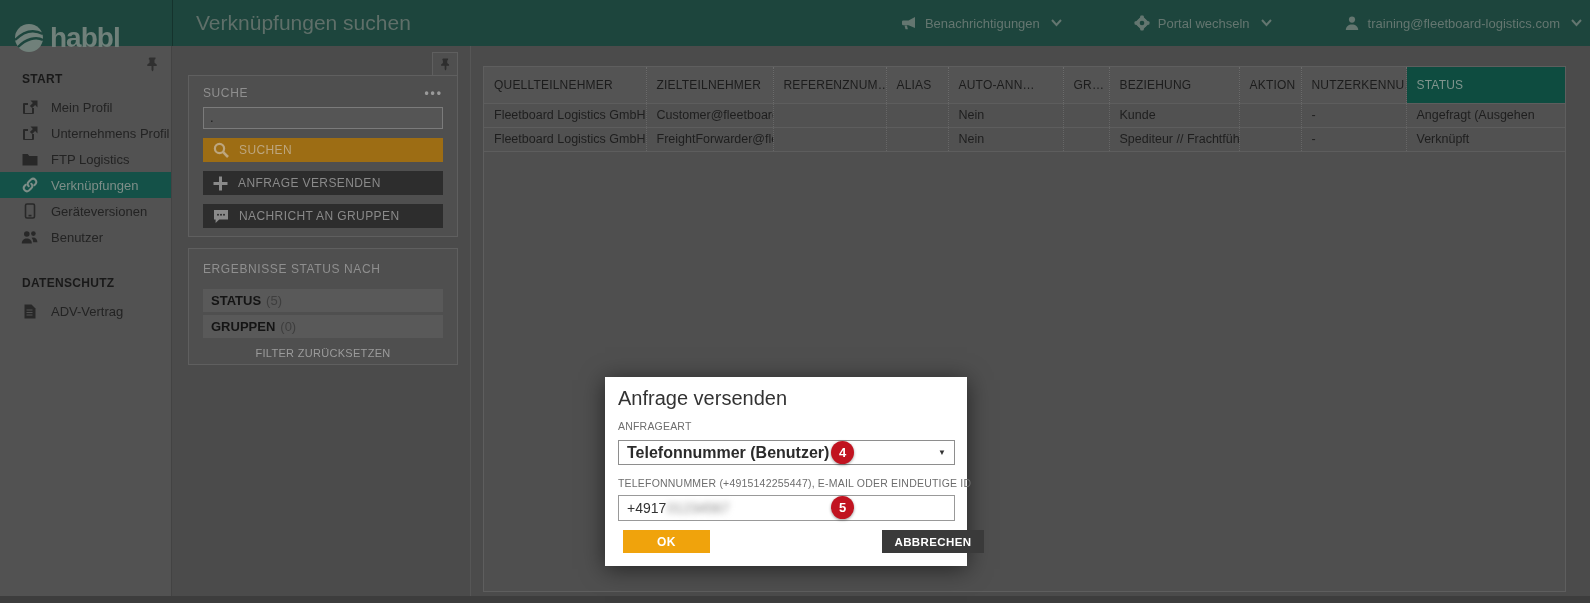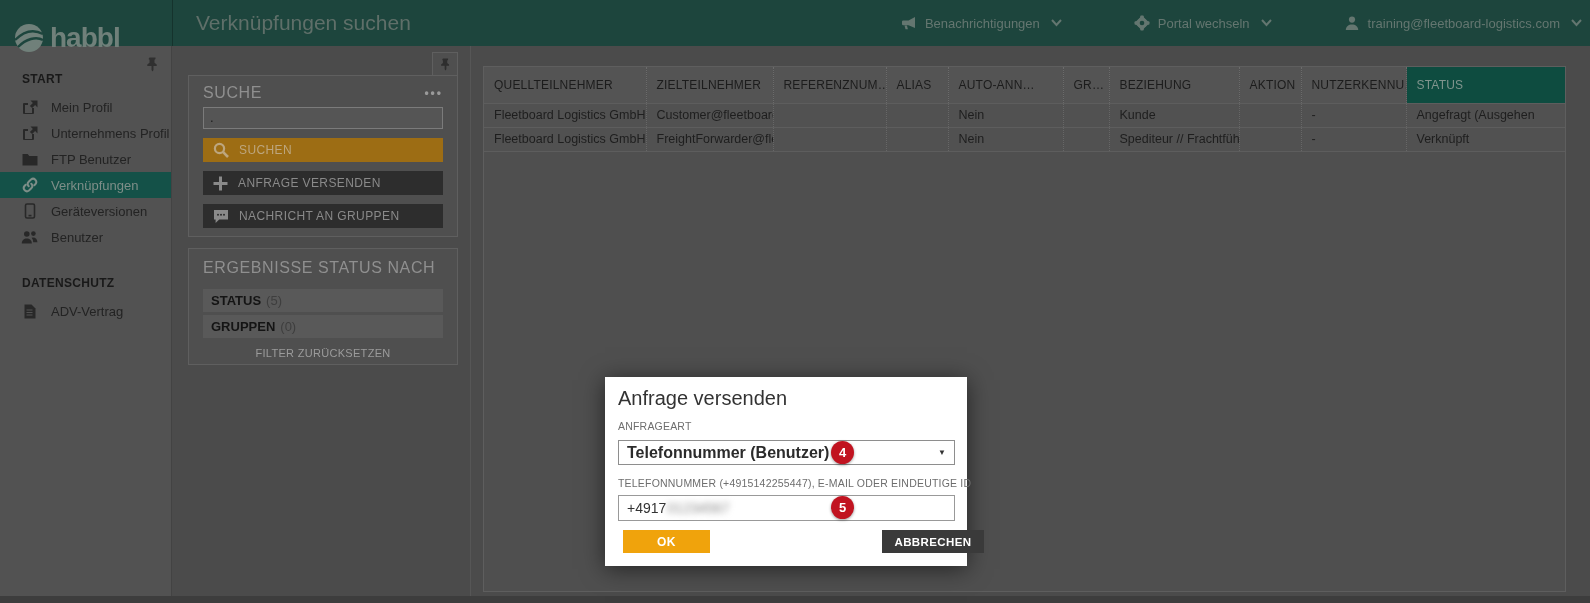--- a/index.html
+++ b/index.html
@@ -27,21 +27,21 @@
   .side-item{height:26px;display:flex;align-items:center;gap:13px;padding-left:21px;font-size:13px;color:var(--sidebar_fg);cursor:default;}
   .side-item .ic{width:17px;display:flex;justify-content:center;color:#282828;}
   .side-item.selected{background:var(--selected_bg);color:var(--selected_fg);}
   .side-item.selected .ic{color:var(--selected_fg);}
 
   
   .pin-tab{position:absolute;left:432px;top:52px;width:26px;height:24px;background:var(--panel_bg);border:1px solid var(--panel_border);border-bottom:none;display:flex;align-items:center;justify-content:center;color:#2e2e2e;z-index:1;}
   .panel{position:absolute;background:var(--panel_bg);border:1px solid var(--panel_border);padding:10px 14px;z-index:1;}
   .search-panel{left:188px;top:75px;width:270px;height:162px;}
   .panel-head{display:flex;justify-content:space-between;align-items:center;height:14px;}
-  .panel-label{font-size:16px;color:var(--label_fg);letter-spacing:.6px;}
+  .panel-label{font-size:12px;color:var(--label_fg);letter-spacing:.6px;}
   .more-dots{color:#9a9a9a;font-size:12px;font-weight:bold;letter-spacing:2px;line-height:8px;}
   .more-dots::after{content:"•••";}
   .sfield{margin-top:7px;height:22px;background:var(--input_bg);border:1px solid var(--input_border);font-size:13px;color:#1d1d1d;line-height:20px;padding:0 6px;}
   .pbtn{margin-top:9px;height:24px;display:flex;align-items:center;gap:10px;padding-left:10px;font-size:12px;letter-spacing:.4px;cursor:default;}
   .btn-orange{background:var(--orange_dim);color:var(--orange_dim_fg);}
   .btn-dark{background:var(--dark_btn_bg);color:var(--dark_btn_fg);}
   .filter-panel{left:188px;top:248px;width:270px;height:117px;}
   .frow{margin-top:12px;height:23px;background:var(--filter_row_bg);display:flex;align-items:center;gap:5px;padding:0 8px;font-size:13px;cursor:default;}
   .frow + .frow{margin-top:3px;}
   .frow b{color:#141414;}
@@ -158,21 +158,21 @@
       </span>
       <span>Unternehmens Profil</span>
     </div>
 
     <div class="side-item">
       <span class="ic">
         <svg width="16" height="13" viewBox="0 0 16 13" fill="currentColor">
             <path d="M0.5 1h5.2l1.6 2h8.2v9.5H0.5z"></path>
           </svg>
       </span>
-      <span>FTP Benutzer</span>
+      <span>FTP Logistics</span>
     </div>
 
     <div class="side-item selected">
       <span class="ic">
         <svg width="16" height="16" viewBox="0 0 16 16" fill="none" stroke="currentColor" stroke-width="2" stroke-linecap="round">
           <path d="M6.7 9.3a3.2 3.2 0 0 1 0-4.5l2.3-2.3a3.2 3.2 0 0 1 4.5 4.5l-1.2 1.2"></path>
           <path d="M9.3 6.7a3.2 3.2 0 0 1 0 4.5L7 13.5a3.2 3.2 0 0 1-4.5-4.5l1.2-1.2"></path>
         </svg>
       </span>
       <span>Verknüpfungen</span>

